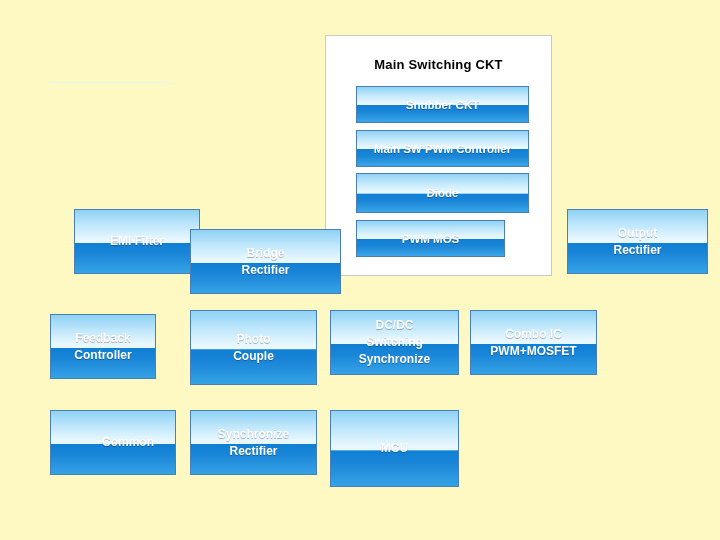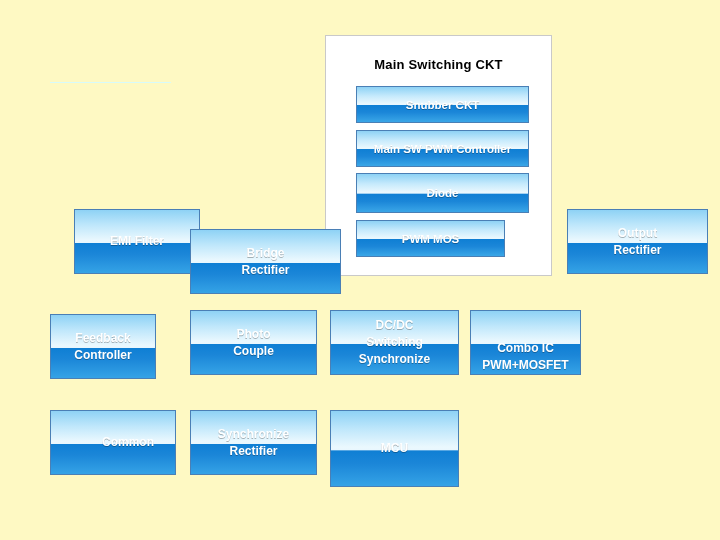--- a/index.html
+++ b/index.html
@@ -126,30 +126,30 @@
         <span class="line">Rectifier</span>
       </div>
       <div class="block" style="left: 567px; top: 209px; width: 141px; height: 65px;">
         <span class="line">Output</span>
         <span class="line">Rectifier</span>
       </div>
       <div class="block" style="left: 50px; top: 314px; width: 106px; height: 65px;">
         <span class="line">Feedback</span>
         <span class="line">Controller</span>
       </div>
-      <div class="block" style="left: 190px; top: 310px; width: 127px; height: 65px;">
+      <div class="block" style="left: 190px; top: 310px; width: 127px; height: 75px;">
         <span class="line">Photo</span>
         <span class="line">Couple</span>
       </div>
       <div class="block" style="left: 330px; top: 310px; width: 129px; height: 65px;">
         <span class="line">DC/DC</span>
         <span class="line">Switching</span>
         <span class="line">Synchronize</span>
       </div>
-      <div class="block" style="left: 470px; top: 310px; width: 111px; height: 65px; justify-content: flex-end;">
+      <div class="block" style="left: 470px; top: 310px; width: 127px; height: 65px;">
         <span class="line">Combo IC</span>
         <span class="line">PWM+MOSFET</span>
       </div>
       <div class="block" style="left: 50px; top: 410px; width: 126px; height: 65px; padding-left: 30px;">
         <span class="line">Common</span>
       </div>
       <div class="block" style="left: 190px; top: 410px; width: 127px; height: 65px;">
         <span class="line">Synchronize</span>
         <span class="line">Rectifier</span>
       </div>

